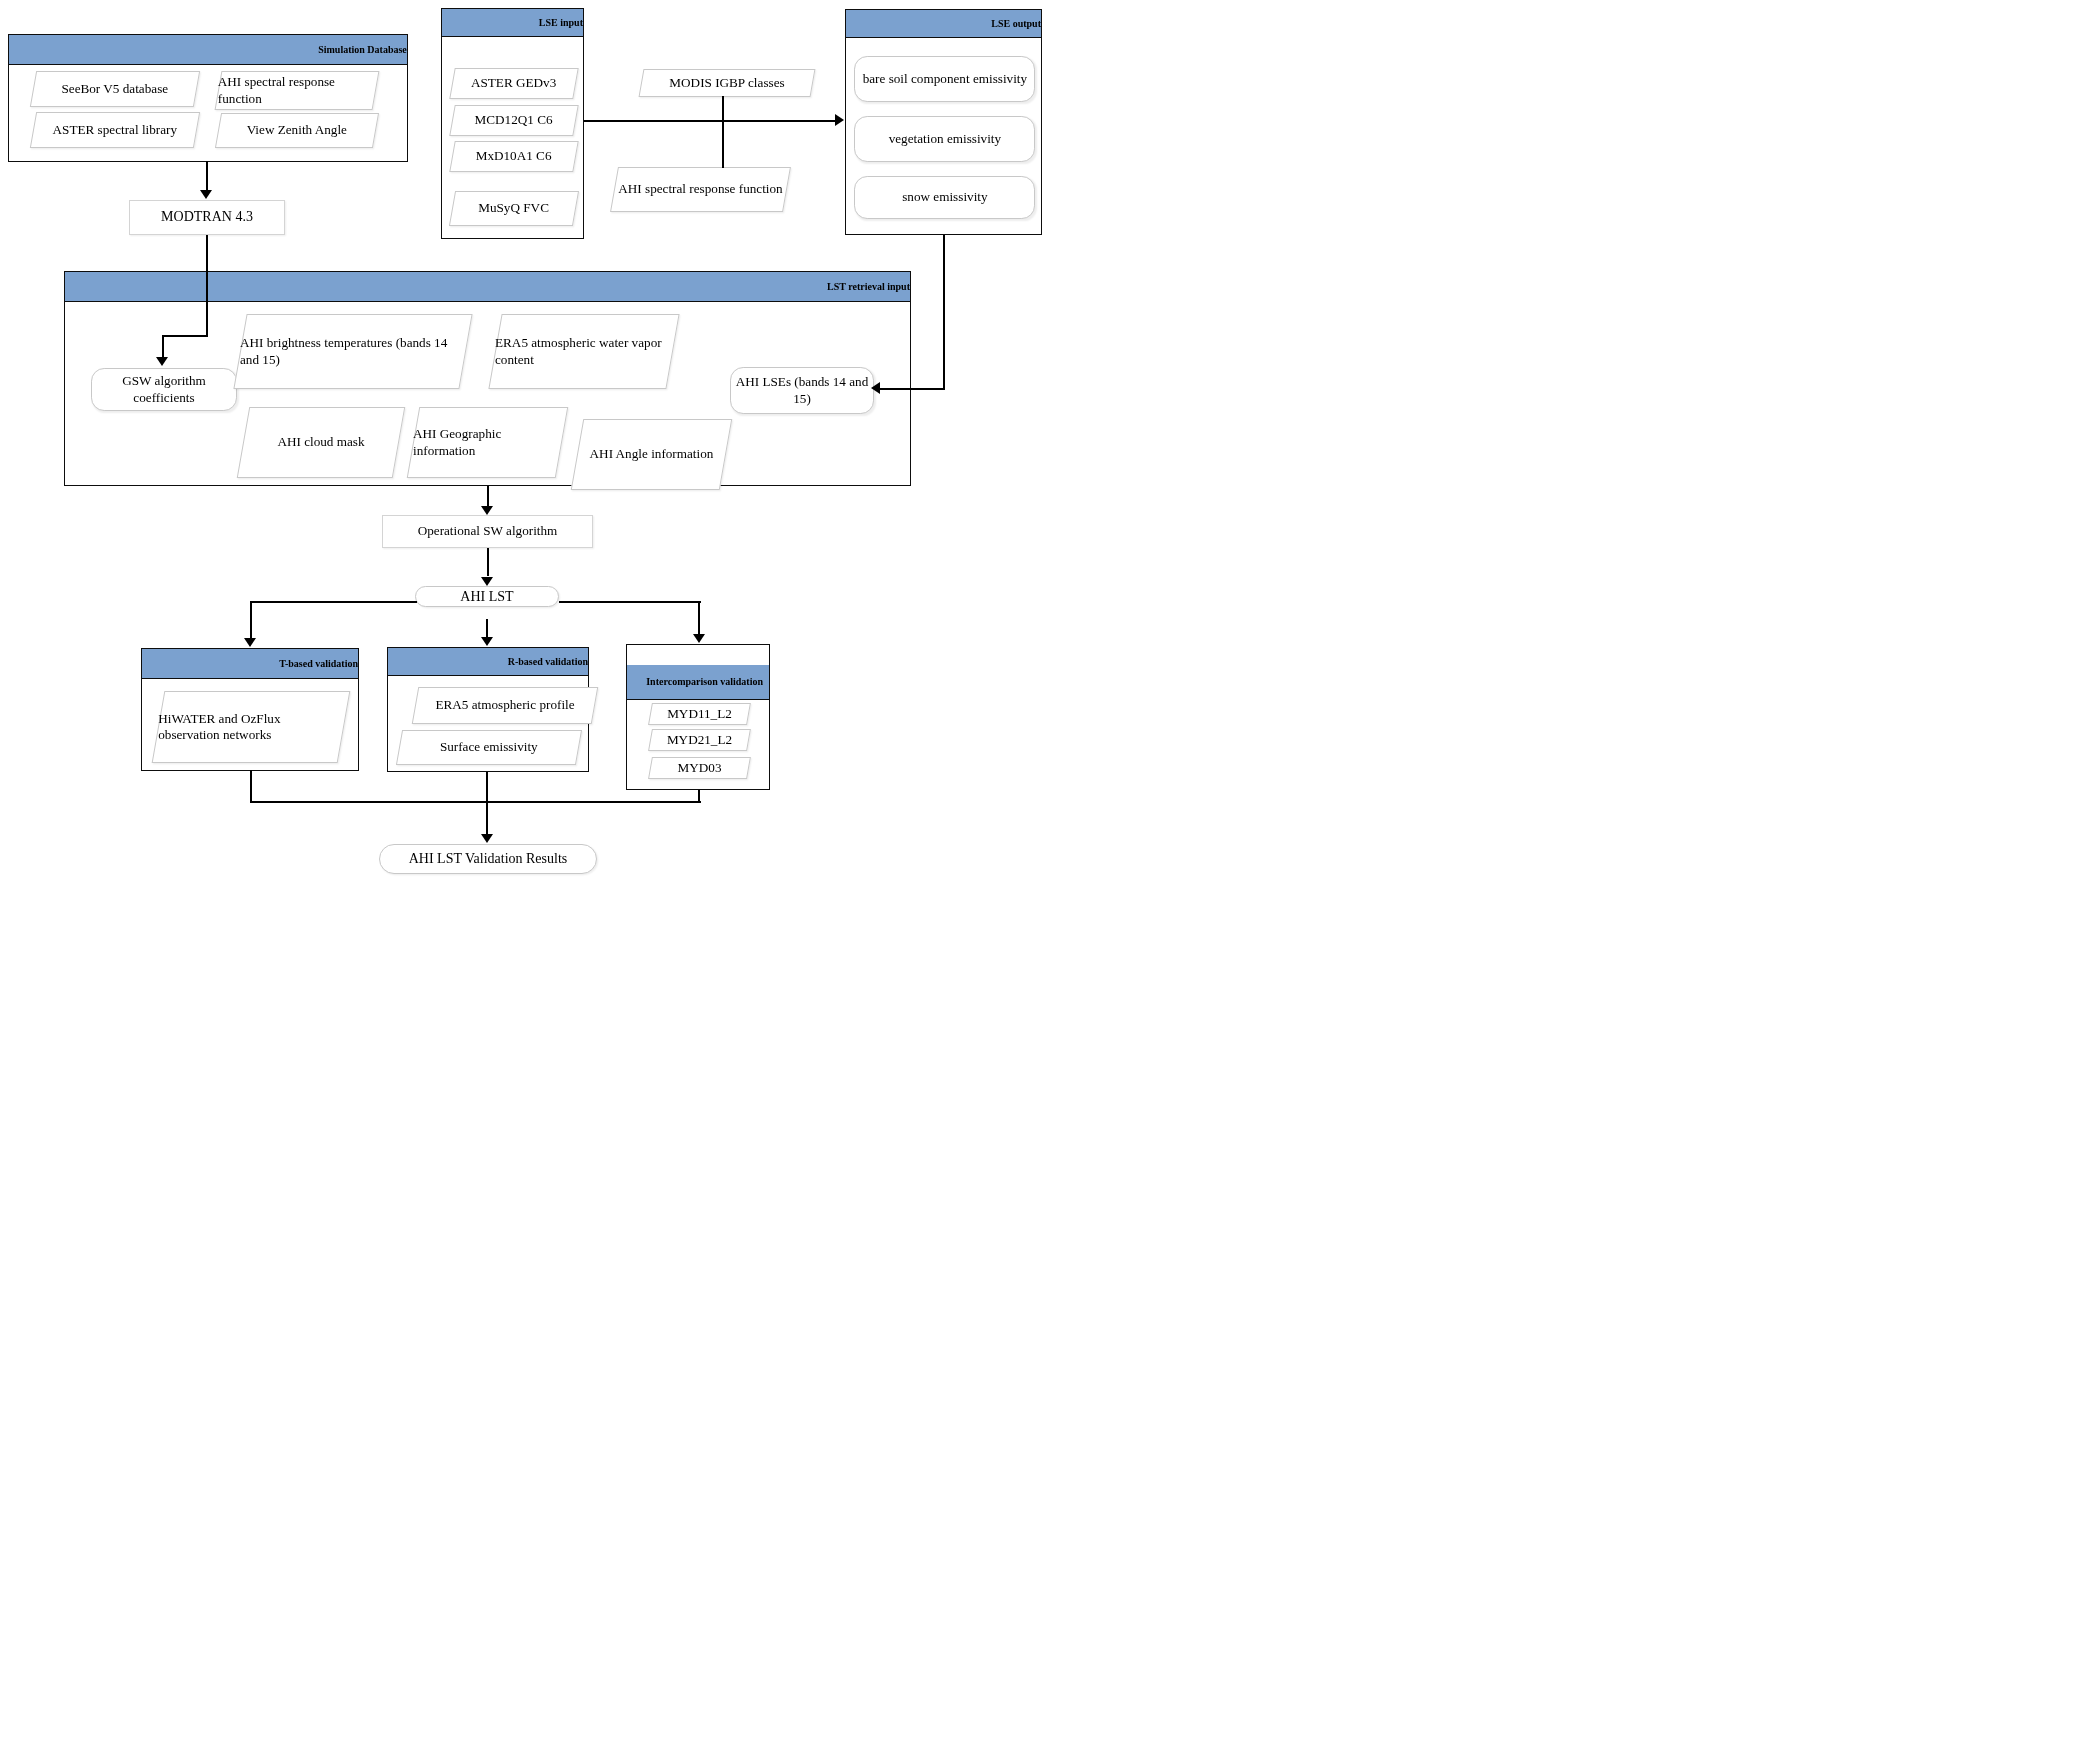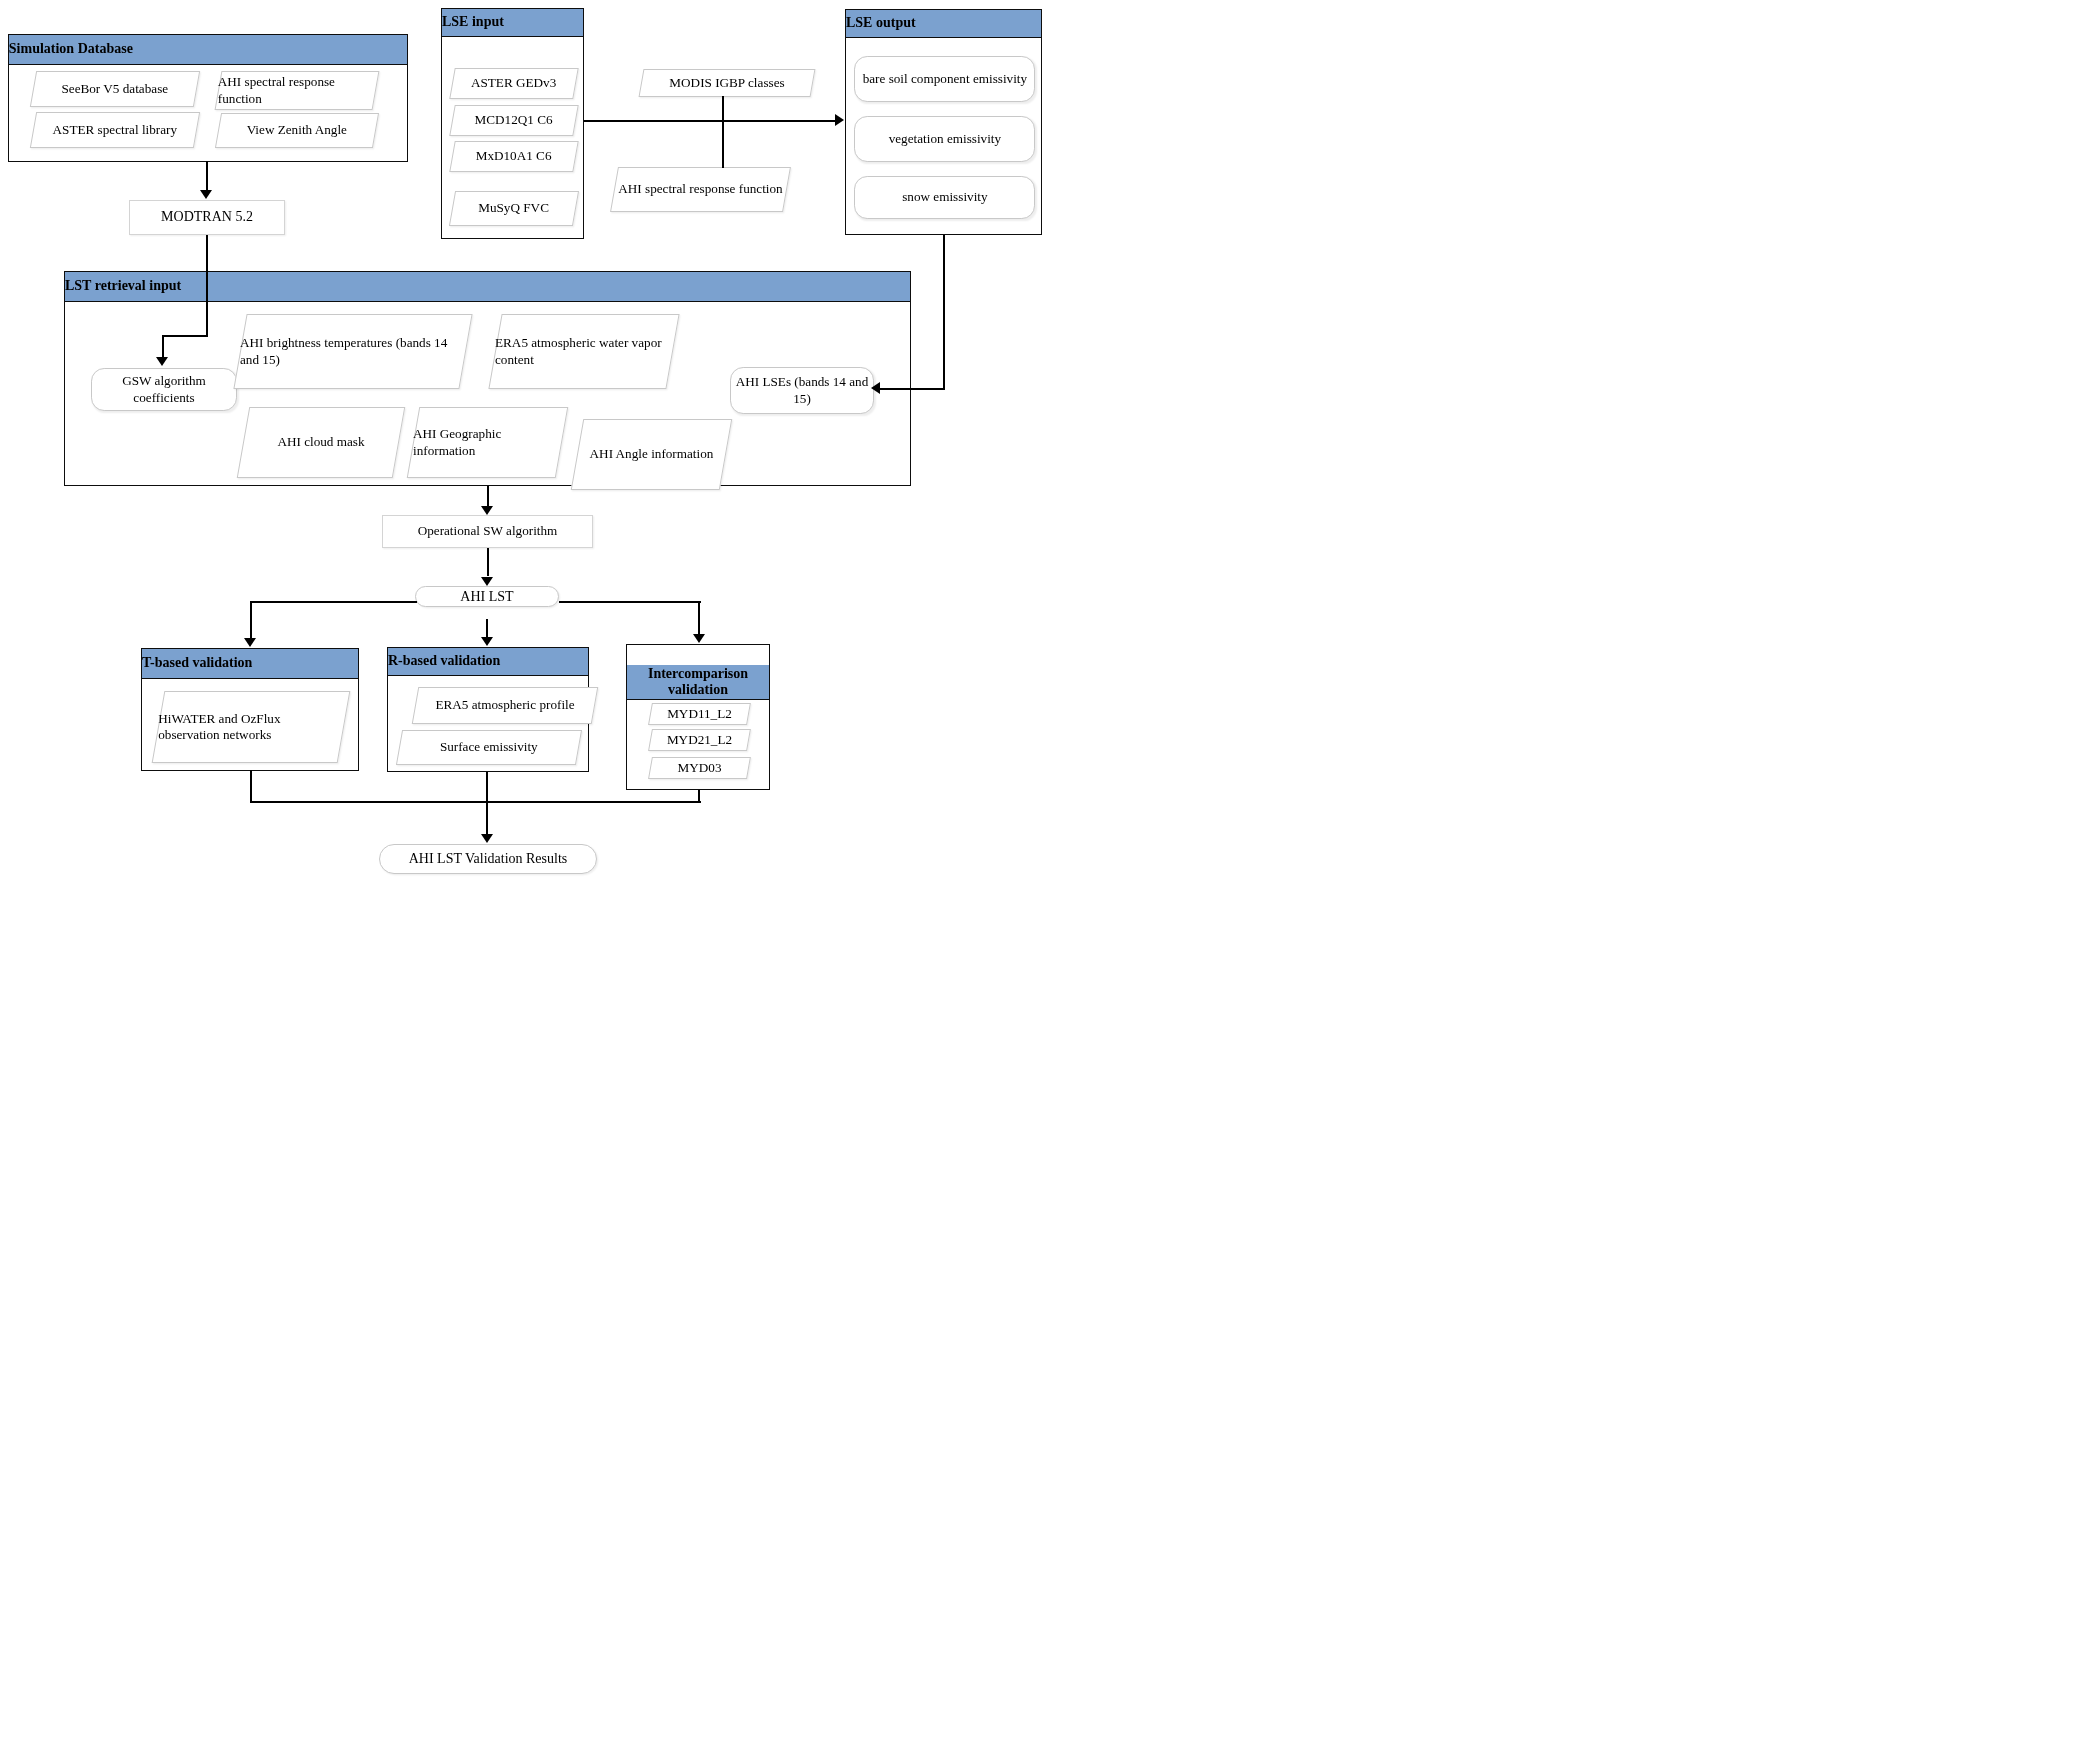--- a/index.html
+++ b/index.html
@@ -8,22 +8,22 @@
     --shape-border:#c8c8c8;
   }
   html,body{margin:0;padding:0;background:#ffffff;}
   body{font-family:"Liberation Serif","DejaVu Serif",serif;color:#000;}
   #canvas{position:relative;width:1048px;height:877px;background:#fff;overflow:hidden;}
 
   
   .box{position:absolute;background:#fff;border:1.2px solid var(--ink);box-sizing:border-box;z-index:1;}
   .box.thick{border-width:1.8px;}
   .box-header{position:absolute;left:0;top:0;width:100%;background:var(--blue);border-bottom:1.2px solid var(--ink);
-    display:flex;align-items:center;justify-content:flex-start;text-align:center;box-sizing:border-box;
-    font-weight:bold;font-size:14px;line-height:1.15;}
+    display:flex;align-items:center;justify-content:flex-end;text-align:center;box-sizing:border-box;
+    font-weight:bold;font-size:10px;line-height:1.15;}
 
   
   .para{position:absolute;display:flex;align-items:center;justify-content:center;
     font-size:13.2px;line-height:1.22;z-index:2;}
   .para::before{content:"";position:absolute;inset:0;background:#fff;border:0.6px solid var(--shape-border);
     transform:skewX(-10deg);box-shadow:1.2px 1.2px 1.8px rgba(0,0,0,0.07);z-index:-1;}
 
   
   .round{position:absolute;display:flex;align-items:center;justify-content:center;text-align:center;
     background:#fff;border:0.9px solid var(--shape-border);border-radius:13.2px;font-size:13.2px;line-height:1.22;
@@ -59,21 +59,21 @@
     </div>
     <div class="para" style="left:24px;top:77px;width:164px;height:36px;">
       <span>ASTER spectral library</span>
     </div>
     <div class="para" style="left:209px;top:78px;width:158px;height:35px;">
       <span>View Zenith Angle</span>
     </div>
   </div>
 
   <div class="plain" style="left:129px;top:200px;width:156px;height:35px;">
-    <span>MODTRAN 5.2</span>
+    <span>MODTRAN 4.3</span>
   </div>
 
   <div class="box thick" style="left:441px;top:7.8px;width:143px;height:231px;">
     <div class="box-header" style="height:28px;">
       <span>LSE input</span>
     </div>
     <div class="para" style="left:9.6px;top:59px;width:124px;height:31px;">
       <span>ASTER GEDv3</span>
     </div>
     <div class="para" style="left:9.6px;top:96px;width:124px;height:31px;">

